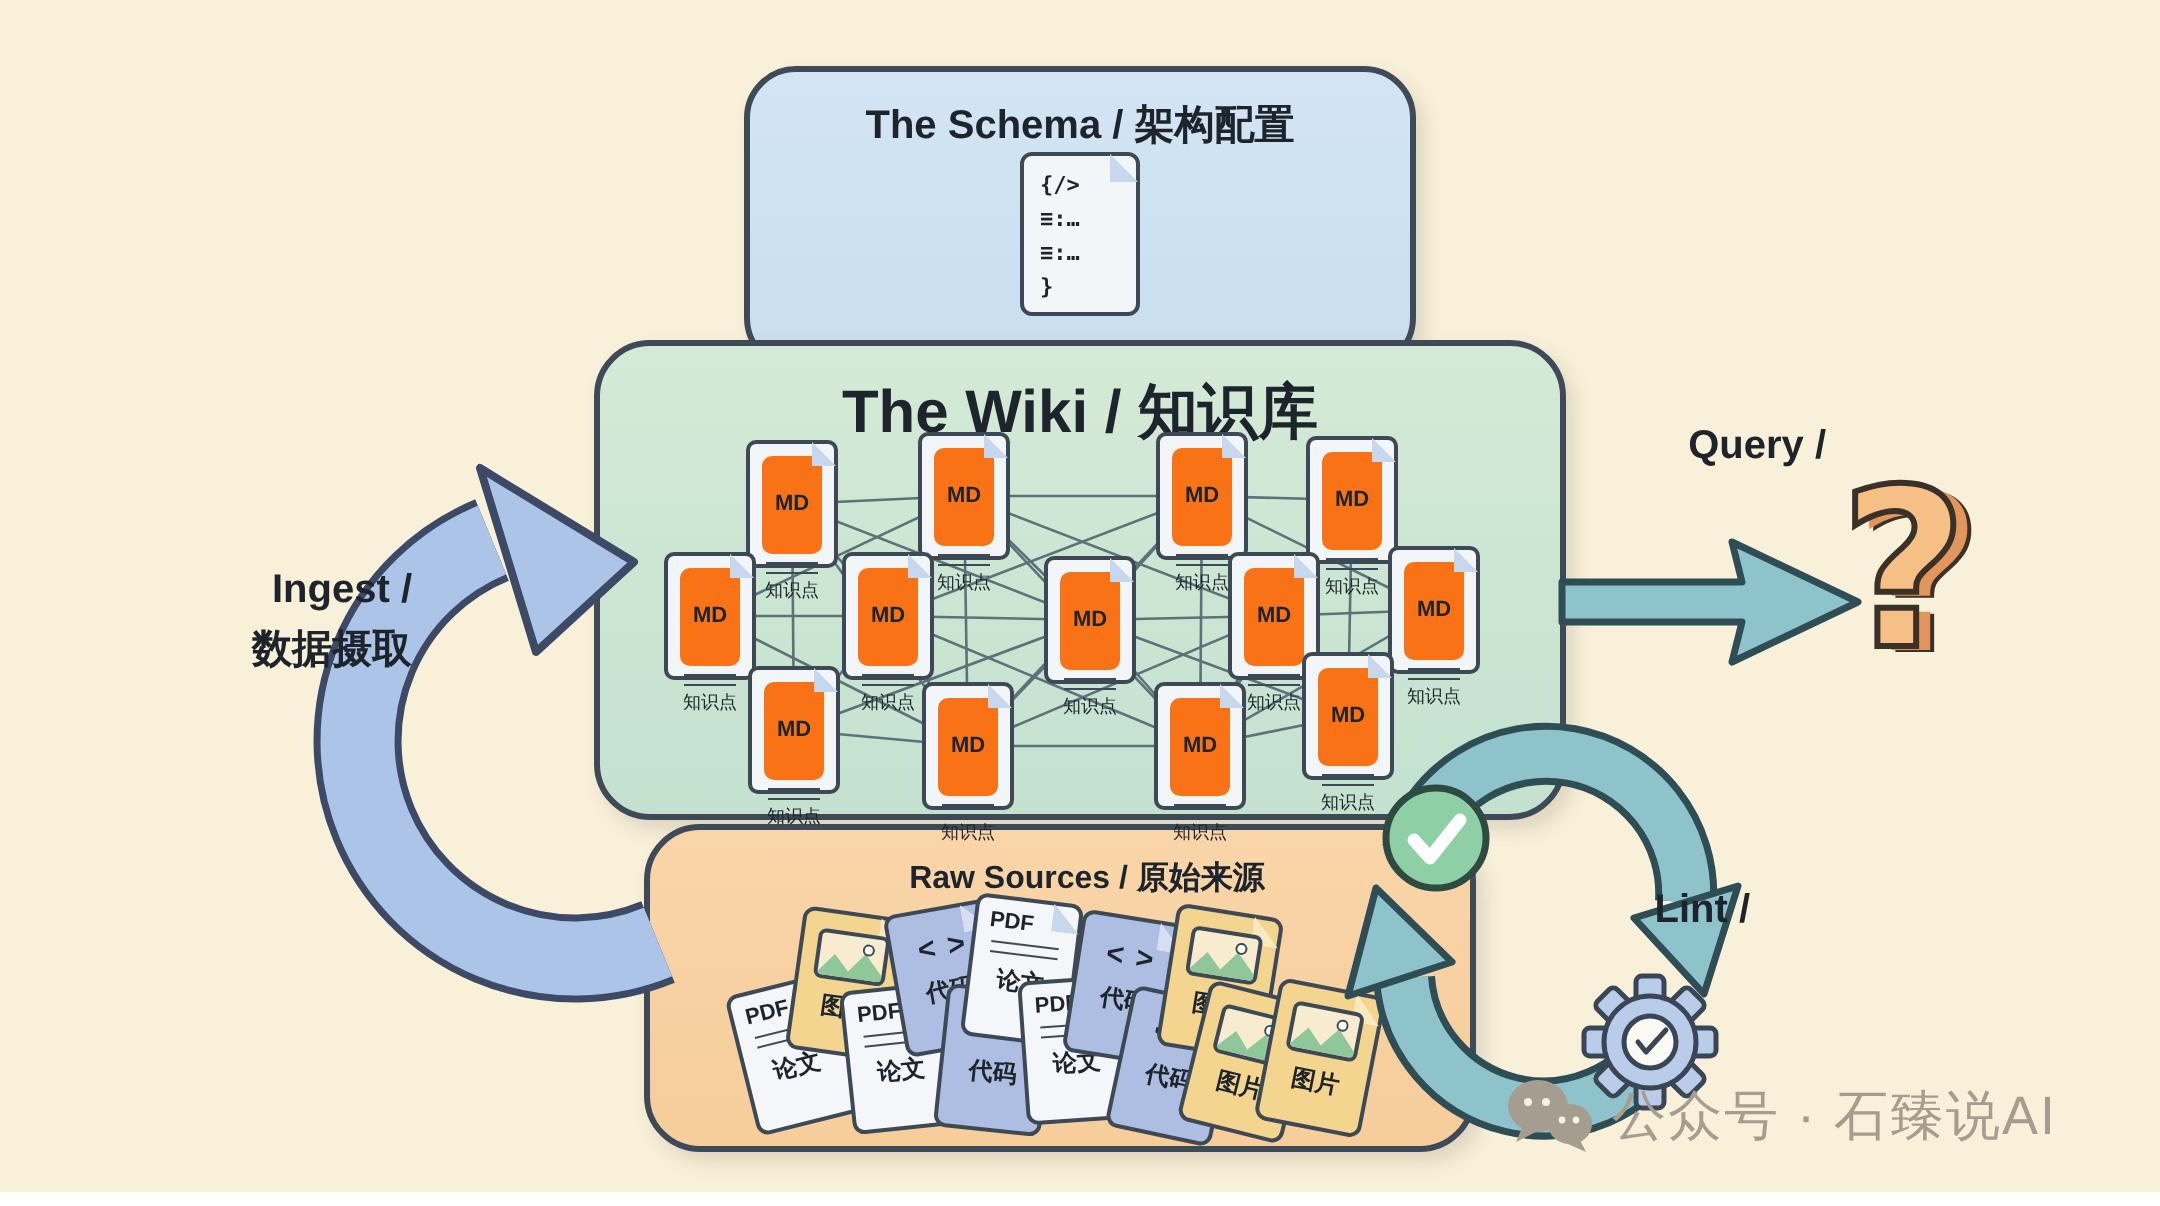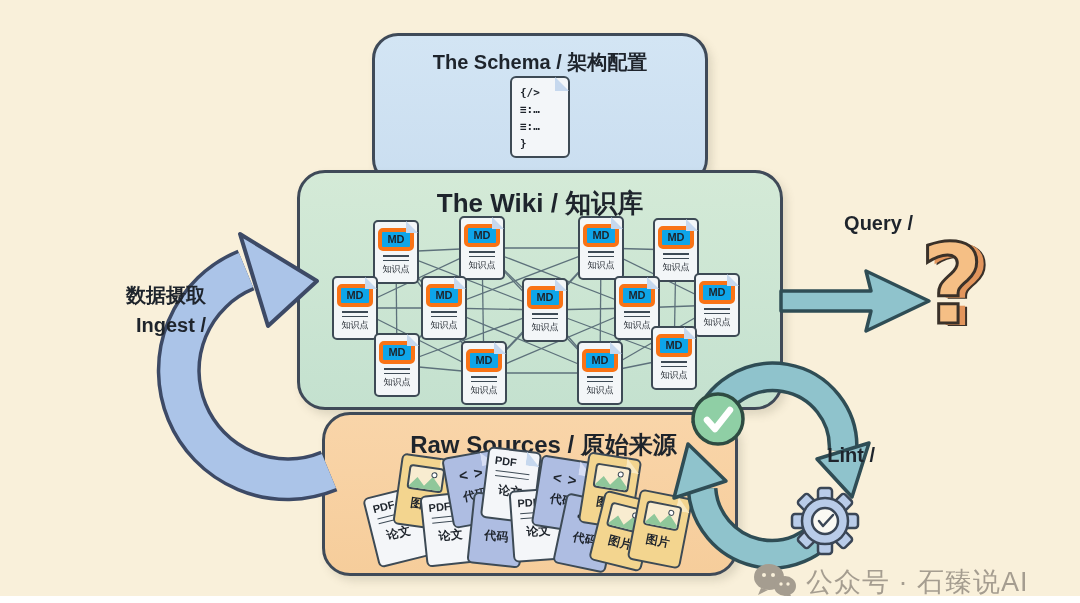--- a/index.html
+++ b/index.html
@@ -10,45 +10,45 @@
     color:#1e242c;
   }
   .box{position:absolute;box-sizing:border-box;border:3px solid #3f4a58;
        box-shadow:4px 5px 9px rgba(100,95,70,.18);}
   .box-title{position:absolute;left:0;right:0;text-align:center;font-weight:700;}
   #schema-box{left:372px;top:33px;width:336px;height:152px;border-radius:26px;
       background:linear-gradient(#d3e5f4,#cadef0);z-index:1;}
   #schema-box .box-title{top:13px;font-size:20px;}
   #wiki-box{left:297px;top:170px;width:486px;height:240px;border-radius:28px;
       background:linear-gradient(#d4ead7,#c4e1cf);z-index:2;}
-  #wiki-box .box-title{top:13px;font-size:26px;}
+  #wiki-box .box-title{top:13px;font-size:30px;}
   #raw-box{left:322px;top:412px;width:416px;height:164px;border-radius:28px;
       background:linear-gradient(#f9d5a9,#f6cd9b);z-index:3;}
-  #raw-box .box-title{top:14px;font-size:24px;padding-left:27px;}
+  #raw-box .box-title{top:14px;font-size:16px;padding-left:27px;}
 
   
   #schema-doc{position:absolute;left:510px;top:76px;width:60px;height:82px;
       background:#f3f6f9;border:2.5px solid #3d4a55;border-radius:6px;z-index:2;
       font-family:"DejaVu Sans Mono","Liberation Mono",monospace;
       font-size:11px;font-weight:700;line-height:1.55;padding:6px 0 0 8px;box-sizing:border-box;}
   .fold{position:absolute;top:-1px;right:-1px;width:14px;height:14px;
       background:#c6d8ee;clip-path:polygon(0 0,100% 100%,0 100%);}
 
   
   .layer{position:absolute;left:0;top:0;pointer-events:none;}
   #network-svg{z-index:4;}
   #arrow-svg{z-index:6;}
 
   
   .md-node{position:absolute;width:46px;height:64px;background:#f3f6f8;
       border:2px solid #3d4a55;border-radius:5px;box-sizing:border-box;
       text-align:center;z-index:5;}
   .md-node .fold{width:12px;height:12px;}
-  .md-badge{display:inline-block;margin-top:6px;padding:0 5px;background:#0ea5e9;
-      border:4px solid #f97316;border-radius:5px;font-weight:700;font-size:11px;line-height:15px;}
+  .md-badge{display:inline-block;margin-top:6px;padding:16px 5px;background:#f97316;
+      border:1px solid #f97316;border-radius:5px;font-weight:700;font-size:11px;line-height:15px;}
   .md-line1{width:26px;margin:4px auto 0;border-top:2px solid #3d4a55;}
   .md-line2{width:26px;margin:3px auto 2px;border-top:1.5px solid #3d4a55;}
   .md-label{font-size:9px;font-weight:400;letter-spacing:0;}
 
   
   .doc{position:absolute;width:54px;height:72px;border:2px solid #3d4a55;border-radius:6px;
       box-sizing:border-box;z-index:4;text-align:center;}
   .doc-pdf{background:#f4f6f9;}
   .doc-code{background:#aebde2;}
   .doc-code .fold{background:#d7def4;}
@@ -73,21 +73,21 @@
   #lint-label{left:751px;top:440px;width:124px;z-index:7;}
 
   
   #qmark{position:absolute;left:920px;top:230px;font-size:110px;font-weight:700;
       color:#f5bf85;-webkit-text-stroke:3px #3a3129;
       text-shadow:7px 2px 0 #e2955c,9px 3px 0 #3a3129;z-index:7;
       font-family:"DejaVu Sans",sans-serif;line-height:1;}
 
   
   #watermark{position:absolute;left:752px;top:538px;display:flex;align-items:center;
-      gap:8px;z-index:8;color:#a59d90;margin-top:24px;}
+      gap:8px;z-index:8;color:#a59d90;}
   #watermark .wm-text{font-size:27px;letter-spacing:1px;}
 
   #bottom-strip{position:absolute;left:0;bottom:0;width:100%;height:7px;background:#ffffff;z-index:9;}
 </style>
 </head>
 <body>
 
 <div class="box" id="schema-box">
   <div class="box-title">The Schema / 架构配置</div>
 </div>
@@ -370,22 +370,22 @@
       <rect x="-7" y="-33" width="14" height="16" rx="3" transform="rotate(270)"></rect>
       <rect x="-7" y="-33" width="14" height="16" rx="3" transform="rotate(315)"></rect>
       <circle r="23"></circle>
     </g>
     <circle r="13" fill="#faf9f3" stroke="#3a4656" stroke-width="2.5"></circle>
     <path d="M -6 0 L -2 5 L 8 -6" fill="none" stroke="#3a4656" stroke-width="2.5" stroke-linecap="round" stroke-linejoin="round"></path>
   </g>
 </svg>
 
 <div class="flow-label" id="ingest-label">
+  <div>Ingest /</div>
   <div>数据摄取</div>
-  <div>Ingest /</div>
 </div>
 <div class="flow-label" id="query-label">
   <div>Query /</div>
 </div>
 <div class="flow-label" id="lint-label">
   <div>Lint /</div>
 </div>
 
 <div id="qmark">?</div>
 

